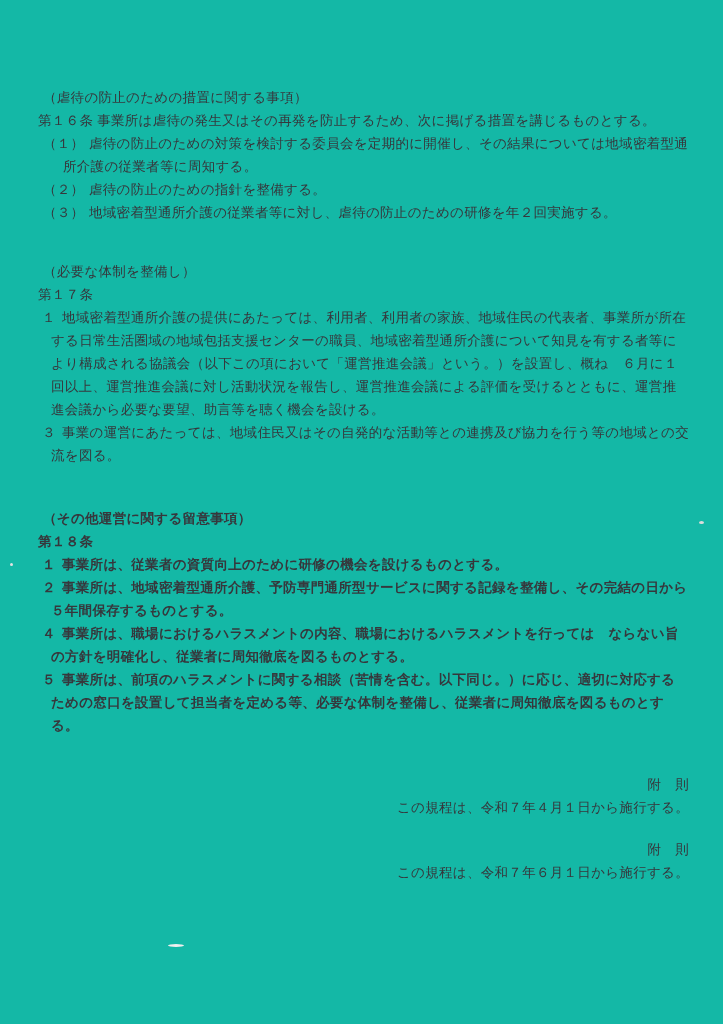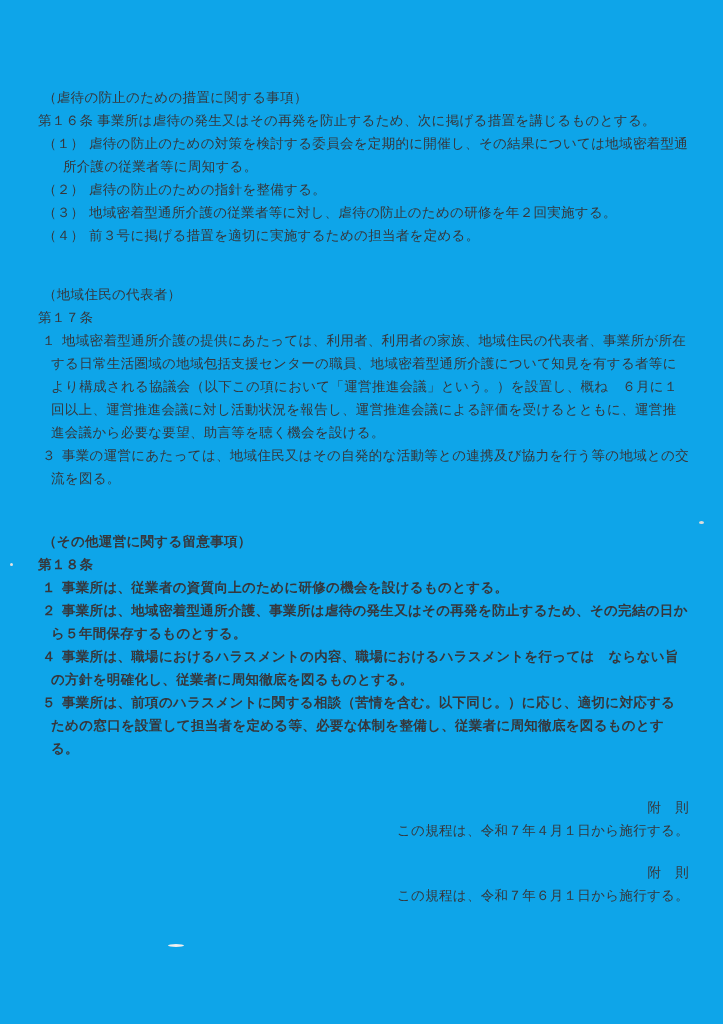--- a/index.html
+++ b/index.html
@@ -5,21 +5,21 @@
   html, body {
     margin: 0;
     padding: 0;
     background: #ffffff;
   }
   .page {
     position: relative;
     width: 723px;
     height: 1024px;
     margin: 0;
-    background: #0ea5e9;
+    background: #14b8a6;
     box-sizing: border-box;
     padding: 86px 34px 0 38px;
     overflow: hidden;
     font-family: "Liberation Serif", "DejaVu Serif", serif;
     font-size: 13.5px;
     line-height: 23px;
     letter-spacing: 0.3px;
     color: #36373c;
   }
   .page p { margin: 0; }
@@ -66,35 +66,34 @@
 <body>
 
 <div class="page">
 
   <div class="section section-1">
     <p class="heading">（虐待の防止のための措置に関する事項）</p>
     <p class="article-line"><span class="art-no">第１６条</span><span class="art-text">事業所は虐待の発生又はその再発を防止するため、次に掲げる措置を講じるものとする。</span></p>
     <p class="item"><span class="no">（１）</span><span>虐待の防止のための対策を検討する委員会を定期的に開催し、その結果については地域密着型通所介護の従業者等に周知する。</span></p>
     <p class="item"><span class="no">（２）</span><span>虐待の防止のための指針を整備する。</span></p>
     <p class="item"><span class="no">（３）</span><span>地域密着型通所介護の従業者等に対し、虐待の防止のための研修を年２回実施する。</span></p>
-    <p class="item"><span class="no">（４）</span><span>前３号に掲げる措置を適切に実施するための担当者を定める。</span></p>
   </div>
 
   <div class="section section-2">
-    <p class="heading">（地域住民の代表者）</p>
+    <p class="heading">（必要な体制を整備し）</p>
     <p class="article-line"><span class="art-no">第１７条</span></p>
     <p class="para"><span class="no">１</span><span>地域密着型通所介護の提供にあたっては、利用者、利用者の家族、地域住民の代表者、事業所が所在する日常生活圏域の地域包括支援センターの職員、地域密着型通所介護について知見を有する者等により構成される協議会（以下この項において「運営推進会議」という。）を設置し、概ね　６月に１回以上、運営推進会議に対し活動状況を報告し、運営推進会議による評価を受けるとともに、運営推進会議から必要な要望、助言等を聴く機会を設ける。</span></p>
     <p class="para"><span class="no">３</span><span>事業の運営にあたっては、地域住民又はその自発的な活動等との連携及び協力を行う等の地域との交流を図る。</span></p>
   </div>
 
   <div class="section section-3">
     <p class="heading">（その他運営に関する留意事項）</p>
     <p class="article-line"><span class="art-no">第１８条</span></p>
     <p class="para"><span class="no">１</span><span>事業所は、従業者の資質向上のために研修の機会を設けるものとする。</span></p>
-    <p class="para"><span class="no">２</span><span>事業所は、地域密着型通所介護、事業所は虐待の発生又はその再発を防止するため、その完結の日から５年間保存するものとする。</span></p>
+    <p class="para"><span class="no">２</span><span>事業所は、地域密着型通所介護、予防専門通所型サービスに関する記録を整備し、その完結の日から５年間保存するものとする。</span></p>
     <p class="para"><span class="no">４</span><span>事業所は、職場におけるハラスメントの内容、職場におけるハラスメントを行っては　ならない旨の方針を明確化し、従業者に周知徹底を図るものとする。</span></p>
     <p class="para"><span class="no">５</span><span>事業所は、前項のハラスメントに関する相談（苦情を含む。以下同じ。）に応じ、適切に対応するための窓口を設置して担当者を定める等、必要な体制を整備し、従業者に周知徹底を図るものとする。</span></p>
   </div>
 
   <div class="appendix first">
     <p class="app-label">附　則</p>
     <p class="app-text">この規程は、令和７年４月１日から施行する。</p>
   </div>
 
   <div class="appendix second">

